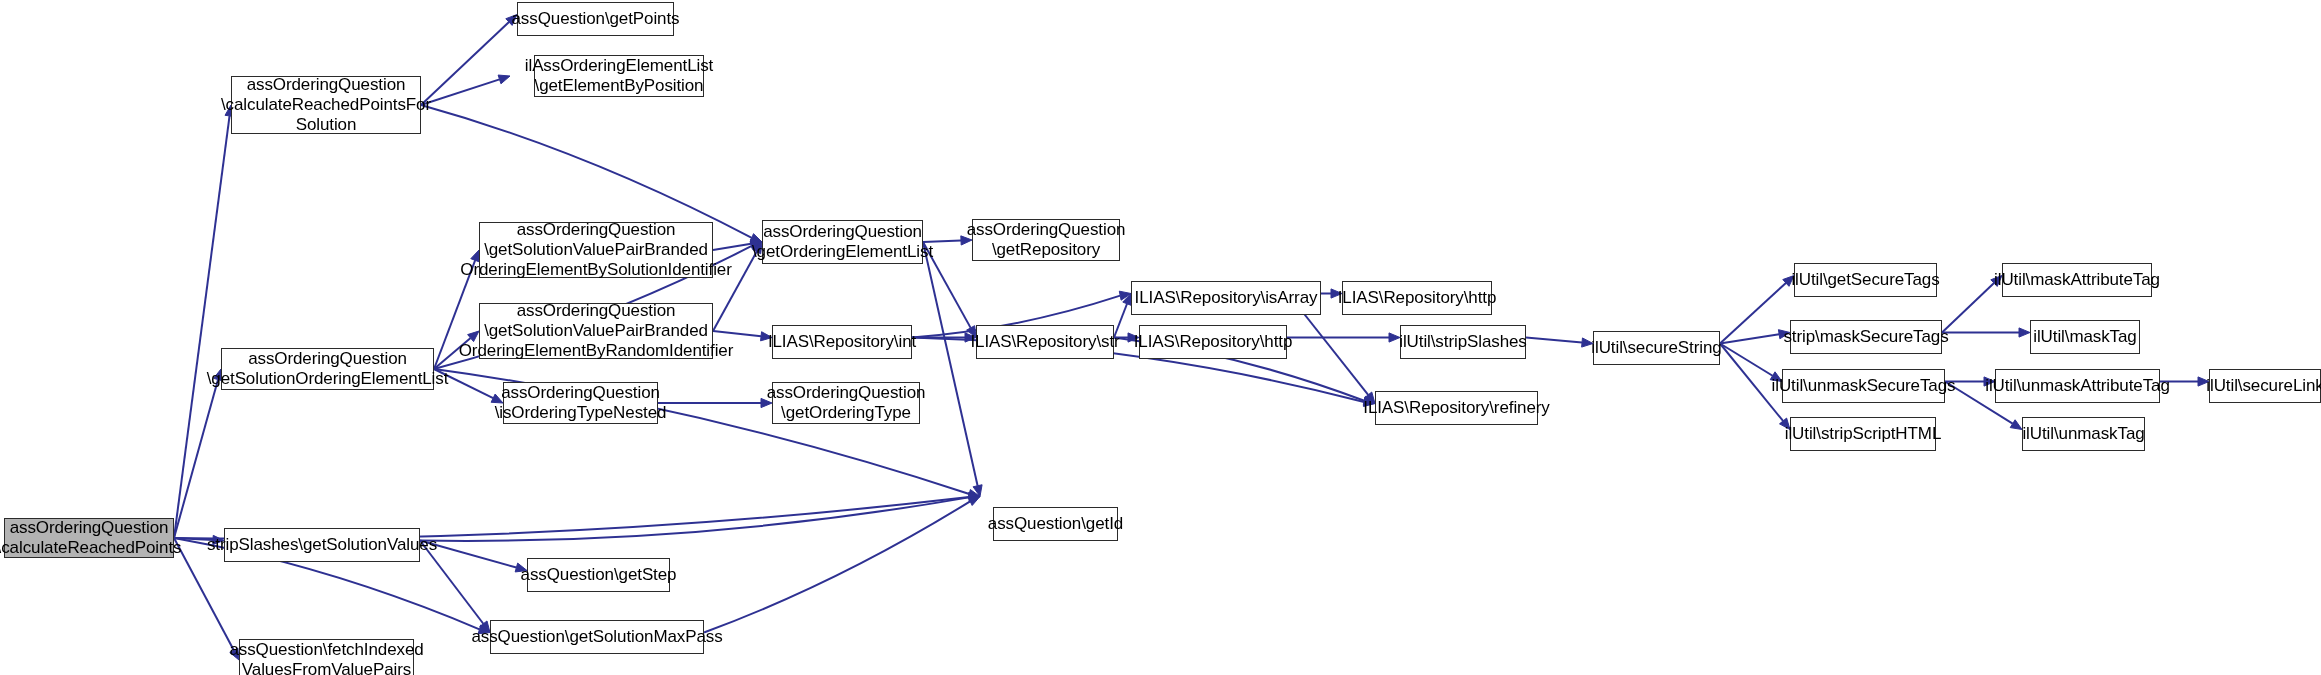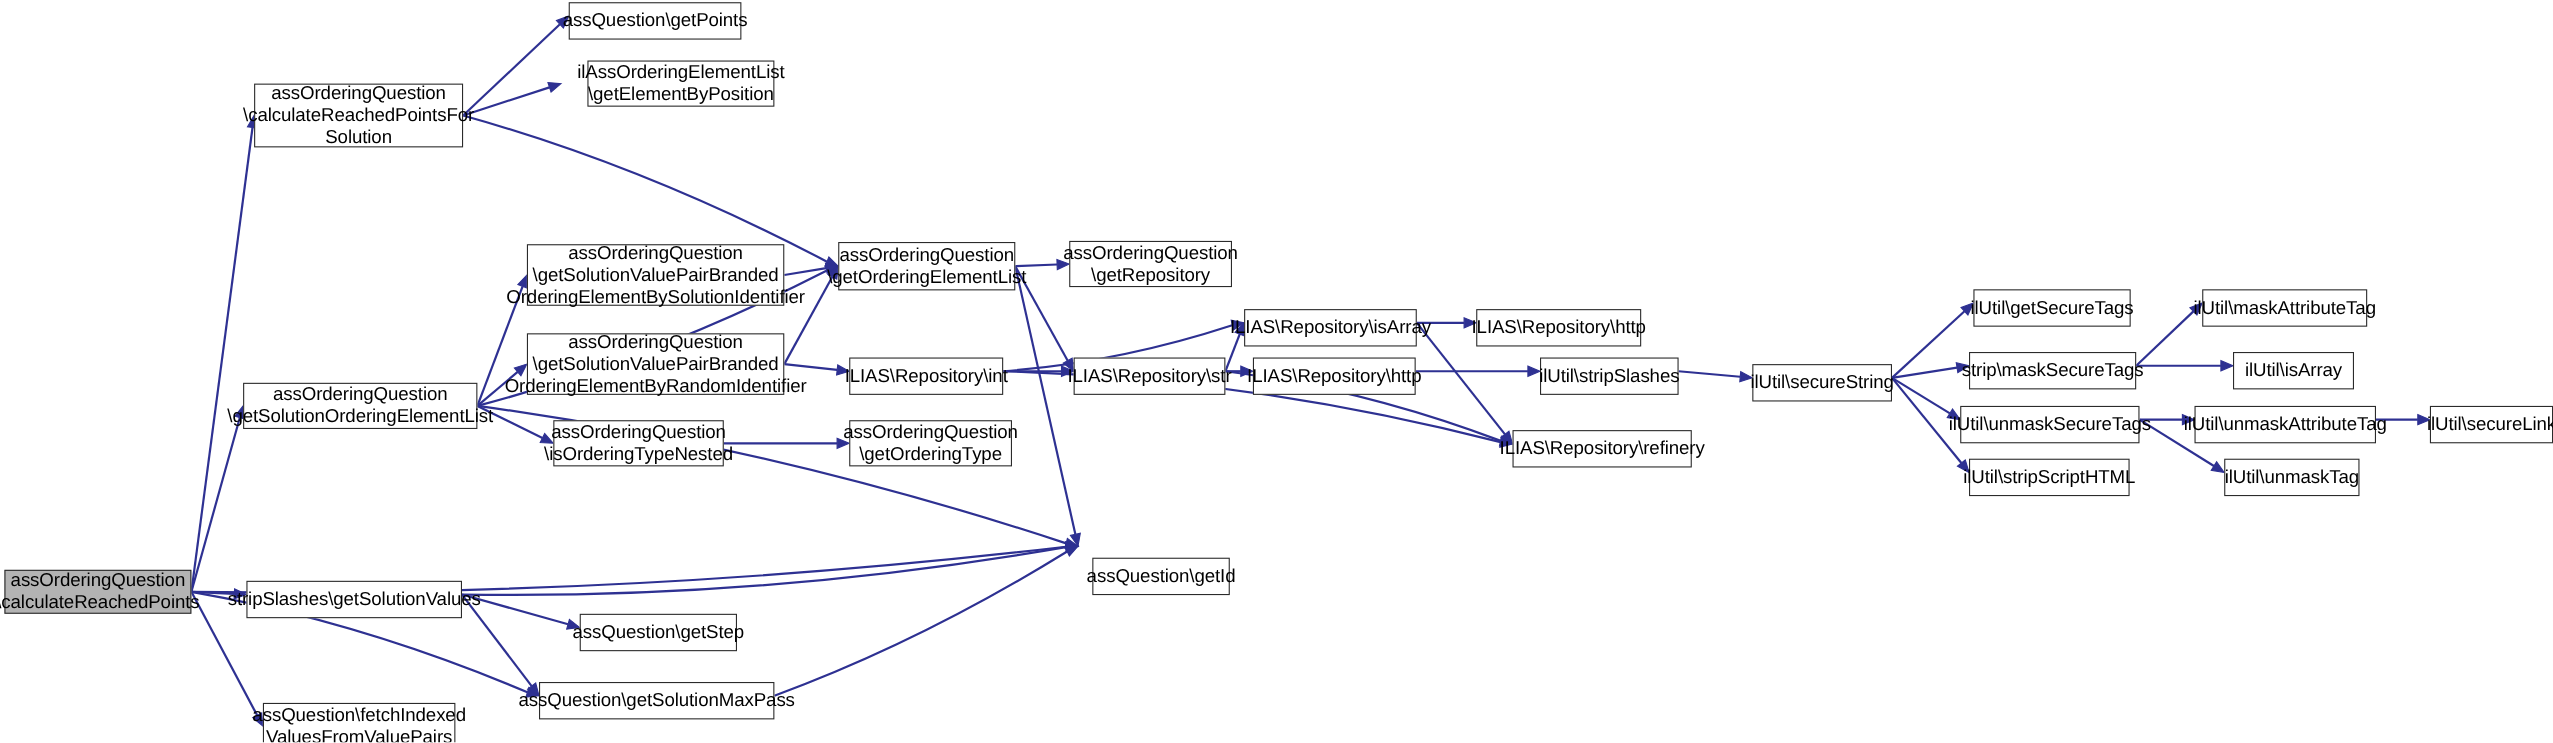--- a/index.html
+++ b/index.html
@@ -168,33 +168,33 @@
       <div class="node" style="left: 503px; top: 382px; width: 155px; height: 42px;">assOrderingQuestion
 \isOrderingTypeNested</div>
       <div class="node" style="left: 772px; top: 382px; width: 148px; height: 42px;">assOrderingQuestion
 \getOrderingType</div>
       <div class="node" style="left: 762px; top: 220px; width: 161px; height: 44px;">assOrderingQuestion
 \getOrderingElementList</div>
       <div class="node" style="left: 972px; top: 219px; width: 148px; height: 42px;">assOrderingQuestion
 \getRepository</div>
       <div class="node" style="left: 772px; top: 325px; width: 140px; height: 25px;">ILIAS\Repository\int</div>
       <div class="node" style="left: 976px; top: 325px; width: 138px; height: 25px;">ILIAS\Repository\str</div>
-      <div class="node" style="left: 1131px; top: 281px; width: 157px; height: 25px;">ILIAS\Repository\isArray</div>
+      <div class="node" style="left: 1131px; top: 281px; width: 190px; height: 25px;">ILIAS\Repository\isArray</div>
       <div class="node" style="left: 1342px; top: 281px; width: 150px; height: 25px;">ILIAS\Repository\http</div>
       <div class="node" style="left: 1139px; top: 325px; width: 148px; height: 25px;">ILIAS\Repository\http</div>
       <div class="node" style="left: 1400px; top: 325px; width: 126px; height: 25px;">ilUtil\stripSlashes</div>
       <div class="node" style="left: 1375px; top: 391px; width: 163px; height: 25px;">ILIAS\Repository\refinery</div>
       <div class="node" style="left: 980px; top: 507px; width: 125px; height: 34px; margin-left: 13px;">assQuestion\getId</div>
       <div class="node" style="left: 1593px; top: 331px; width: 127px; height: 25px;">ilUtil\secureString</div>
       <div class="node" style="left: 1794px; top: 263px; width: 143px; height: 25px;">ilUtil\getSecureTags</div>
       <div class="node" style="left: 1790px; top: 320px; width: 152px; height: 25px;">strip\maskSecureTags</div>
       <div class="node" style="left: 1782px; top: 369px; width: 163px; height: 25px;">ilUtil\unmaskSecureTags</div>
       <div class="node" style="left: 1790px; top: 417px; width: 146px; height: 25px;">ilUtil\stripScriptHTML</div>
       <div class="node" style="left: 2002px; top: 263px; width: 150px; height: 25px;">ilUtil\maskAttributeTag</div>
-      <div class="node" style="left: 2030px; top: 320px; width: 110px; height: 25px;">ilUtil\isArray</div>
+      <div class="node" style="left: 2030px; top: 320px; width: 110px; height: 25px;">ilUtil\maskTag</div>
       <div class="node" style="left: 1995px; top: 369px; width: 165px; height: 25px;">ilUtil\unmaskAttributeTag</div>
       <div class="node" style="left: 2022px; top: 417px; width: 123px; height: 25px; text-align: center;">ilUtil\unmaskTag</div>
       <div class="node" style="left: 2209px; top: 369px; width: 112px; height: 25px;">ilUtil\secureLink</div>
       <div class="node" style="left: 224px; top: 528px; width: 196px; height: 25px;">stripSlashes\getSolutionValues</div>
       <div class="node" style="left: 527px; top: 558px; width: 143px; height: 25px;">assQuestion\getStep</div>
       <div class="node" style="left: 490px; top: 620px; width: 214px; height: 25px;">assQuestion\getSolutionMaxPass</div>
       <div class="node" style="left: 239px; top: 639px; width: 175px; height: 42px;">assQuestion\fetchIndexed
 ValuesFromValuePairs</div>
     </div>
 </div>

